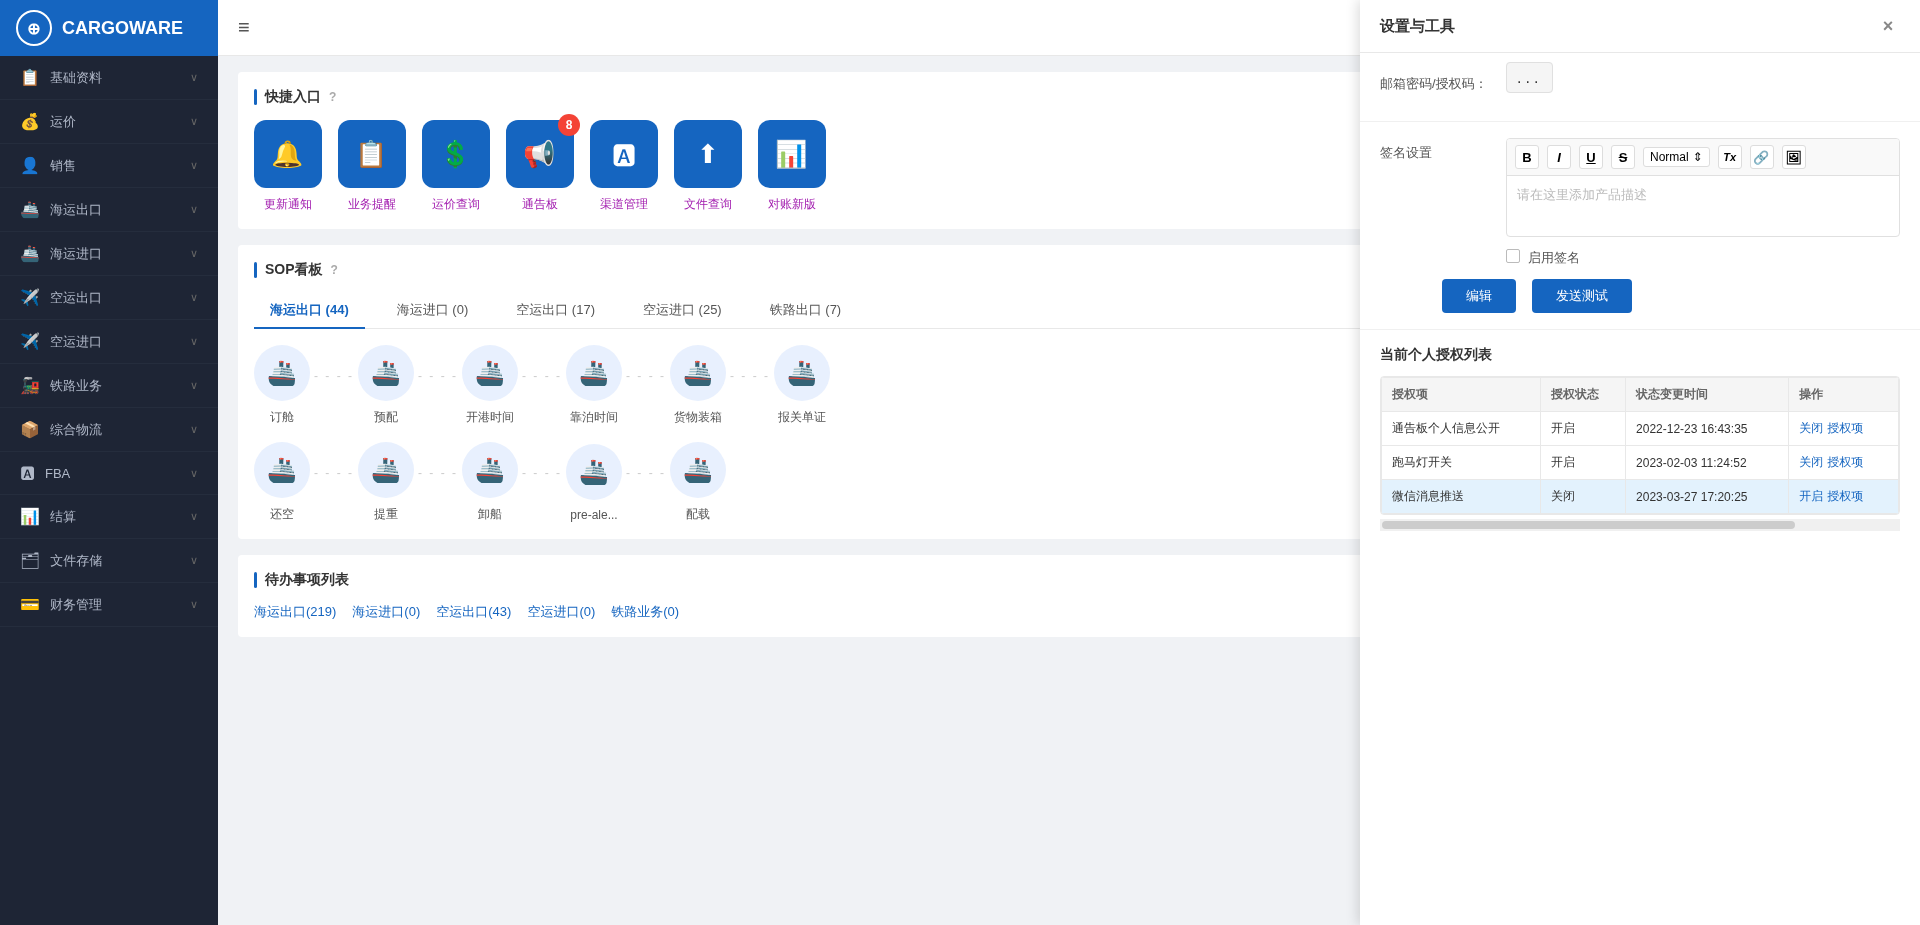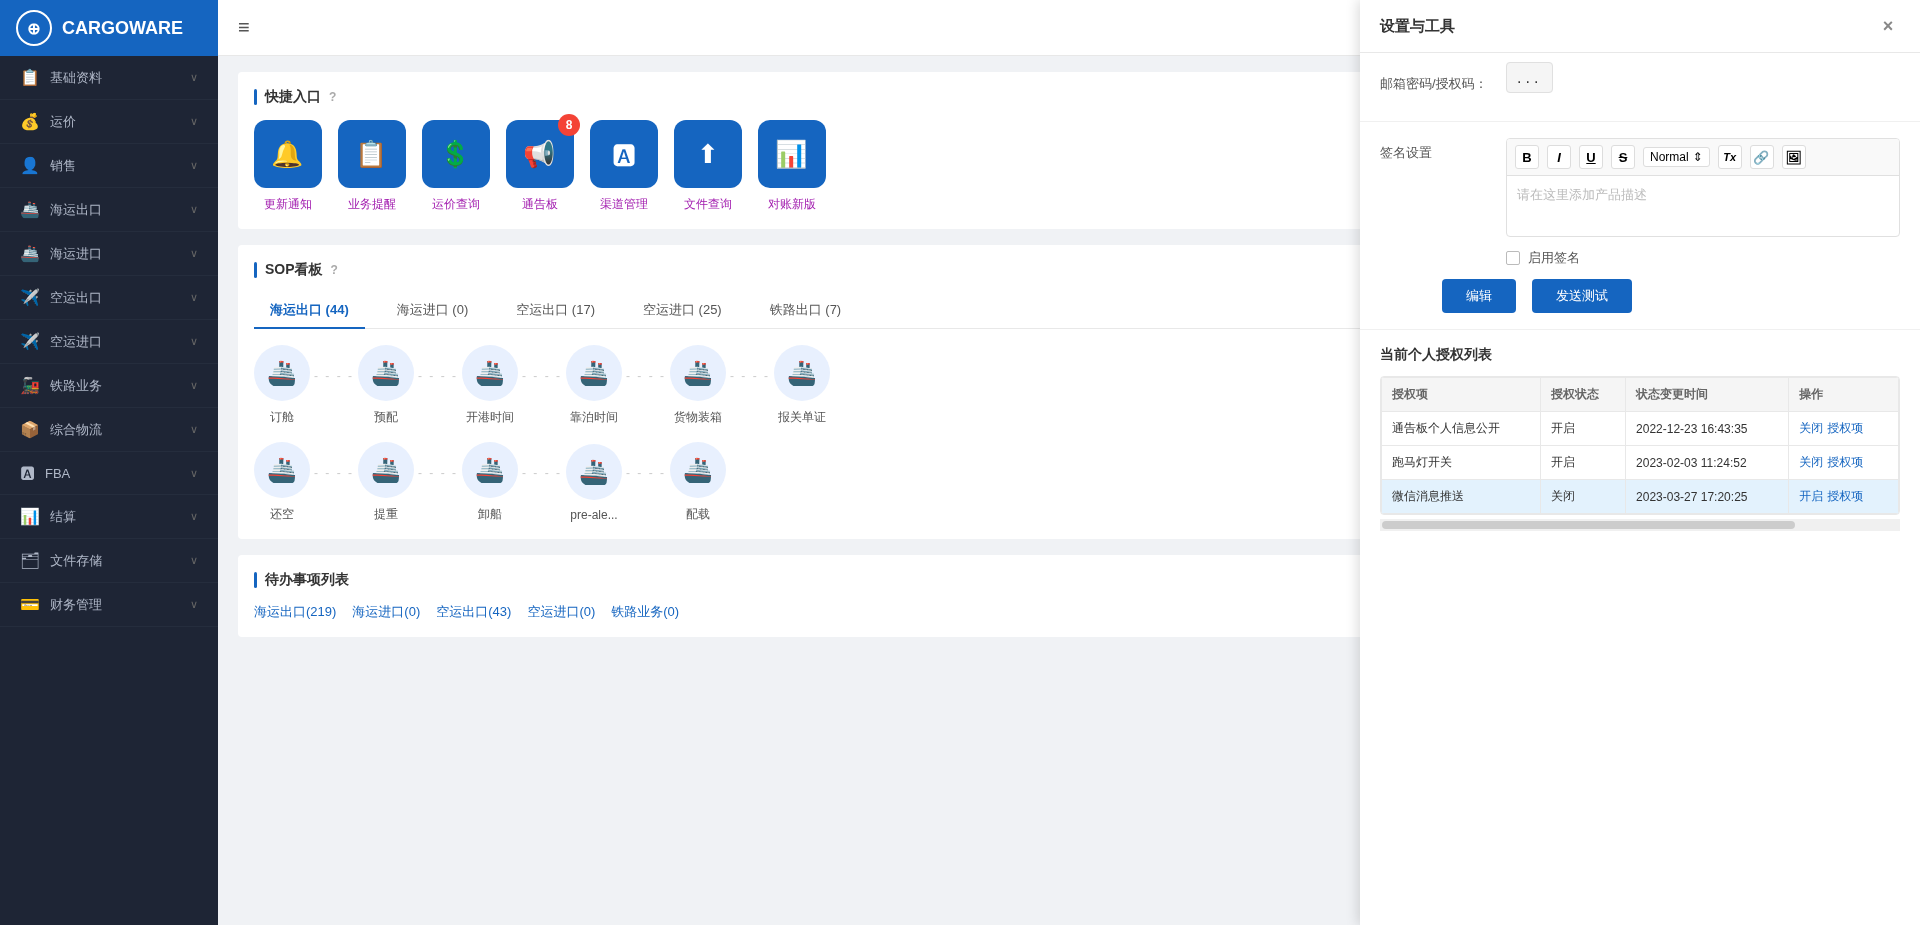--- a/index.html
+++ b/index.html
@@ -192,21 +192,21 @@
     .sig-normal-select {
       display: flex; align-items: center; gap: 4px;
       border: 1px solid #ddd; background: white; border-radius: 3px; padding: 2px 6px;
       font-size: 12px; cursor: pointer;
     }
     .sig-content {
       padding: 10px; min-height: 60px; color: #aaa; font-size: 13px;
     }
 
     
-    .checkbox-row { display: flex; align-items: center; gap: 8px; color: #555; font-size: 13px; }
+    .checkbox-row { display: flex; gap: 8px; color: #555; font-size: 13px; }
     .checkbox { width: 14px; height: 14px; border: 1px solid #bbb; border-radius: 2px; }
 
     
     .btn-primary {
       background: #1565c0; color: white; border: none; border-radius: 4px;
       padding: 8px 24px; font-size: 13px; cursor: pointer;
     }
 
     
     .auth-section { padding: 16px 20px; }

